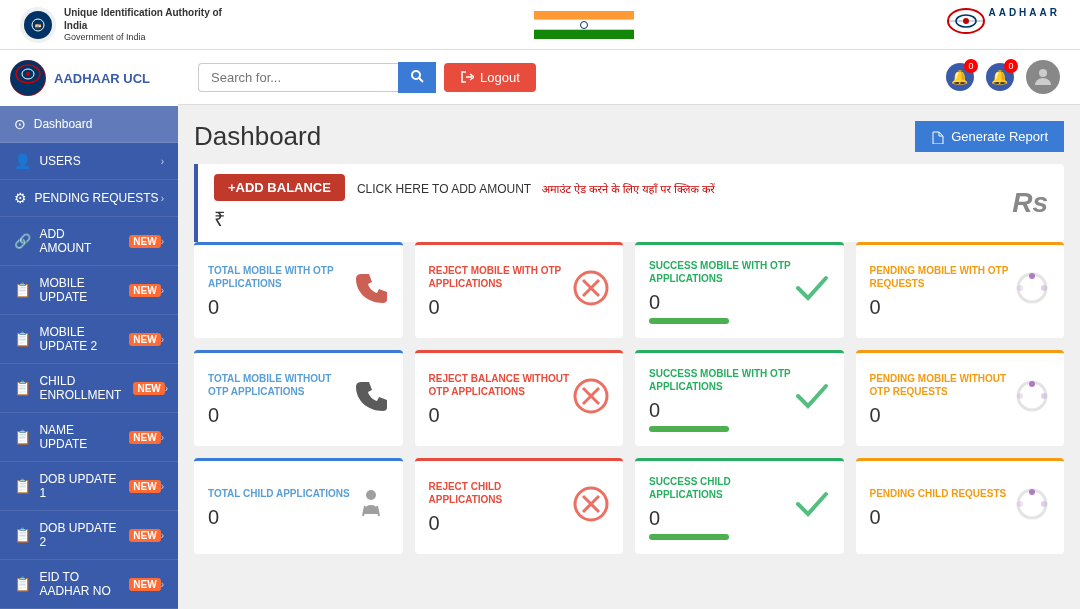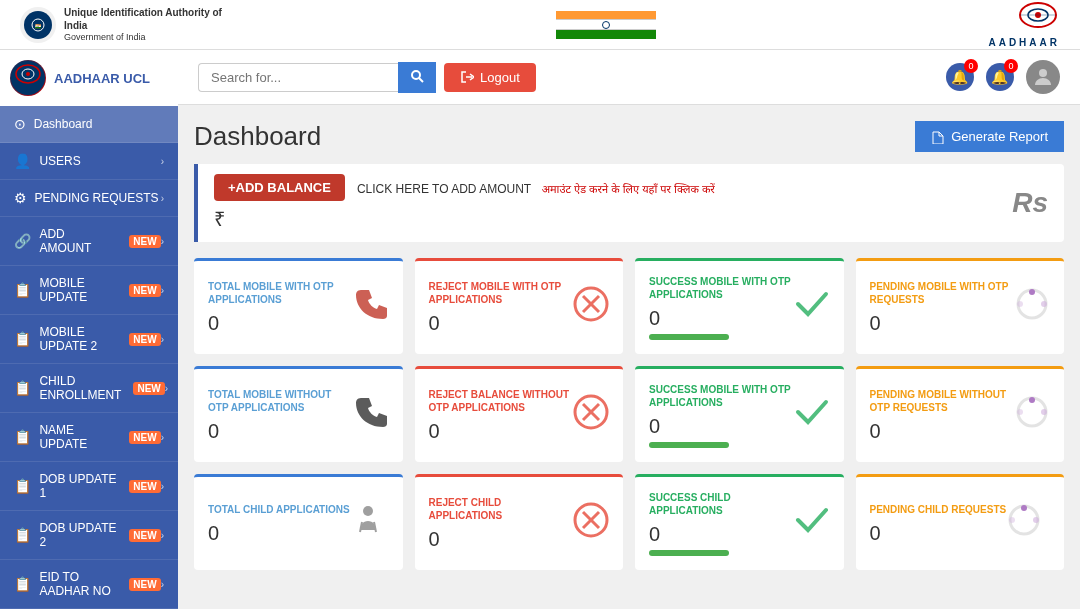--- a/index.html
+++ b/index.html
@@ -155,21 +155,20 @@
       cursor: pointer;
       font-size: 13px;
       display: flex; align-items: center; gap: 6px;
     }
 
     
     .balance-banner {
       background: white;
       border-left: 4px solid #3a5ba9;
       padding: 10px 16px;
-      margin-bottom: 16px;
       display: flex;
       align-items: center;
       justify-content: space-between;
       border-radius: 0 4px 4px 0;
     }
     .balance-left { display: flex; align-items: center; gap: 12px; }
     .add-balance-btn {
       background: #c0392b;
       color: white;
       border: none;
@@ -189,21 +188,21 @@
       grid-template-columns: repeat(4, 1fr);
       gap: 12px;
       margin-bottom: 12px;
     }
     .stat-card {
       background: white;
       border-radius: 4px;
       padding: 14px;
       display: flex;
       align-items: center;
-      justify-content: flex-start;
+      justify-content: space-between;
       border-top: 3px solid #ccc;
       min-height: 90px;
     }
     .stat-card.blue-border { border-top-color: #3a7bd5; }
     .stat-card.red-border { border-top-color: #e74c3c; }
     .stat-card.green-border { border-top-color: #27ae60; }
     .stat-card.yellow-border { border-top-color: #f39c12; }
     .stat-left {}
     .stat-label { font-size: 10px; font-weight: bold; color: #5a9fd4; margin-bottom: 6px; line-height: 1.3; }
     .stat-label.red { color: #e74c3c; }
@@ -233,21 +232,21 @@
     </div>
   </div>
   <div class="indian-flag" style="width:100px;height:28px;display:flex;flex-direction:column;">
     <div class="flag-stripe orange"></div>
     <div class="flag-stripe white" style="display:flex;align-items:center;justify-content:center;">
       <div style="width:8px;height:8px;border:1px solid #003366;border-radius:50%;"></div>
     </div>
     <div class="flag-stripe green"></div>
   </div>
   <div class="aadhaar-center-logo">
-    <div style="display:flex;flex-direction:column;align-items:flex-end;">
+    <div style="display:flex;flex-direction:row;align-items:flex-start;">
       <div style="width:44px;height:36px;position:relative;display:flex;align-items:center;justify-content:center;">
         <svg width="44" height="36" viewBox="0 0 44 36">
           <ellipse cx="22" cy="14" rx="18" ry="12" fill="none" stroke="#cc0000" stroke-width="2"></ellipse>
           <ellipse cx="22" cy="14" rx="10" ry="6" fill="none" stroke="#003366" stroke-width="1.5"></ellipse>
           <circle cx="22" cy="14" r="3" fill="#cc0000"></circle>
           <line x1="4" y1="14" x2="40" y2="14" stroke="#003366" stroke-width="1" opacity="0.4"></line>
         </svg>
       </div>
       <div class="aadhaar-text" style="font-size:10px;font-weight:bold;color:#003366;letter-spacing:3px;">AADHAAR</div>
     </div>

